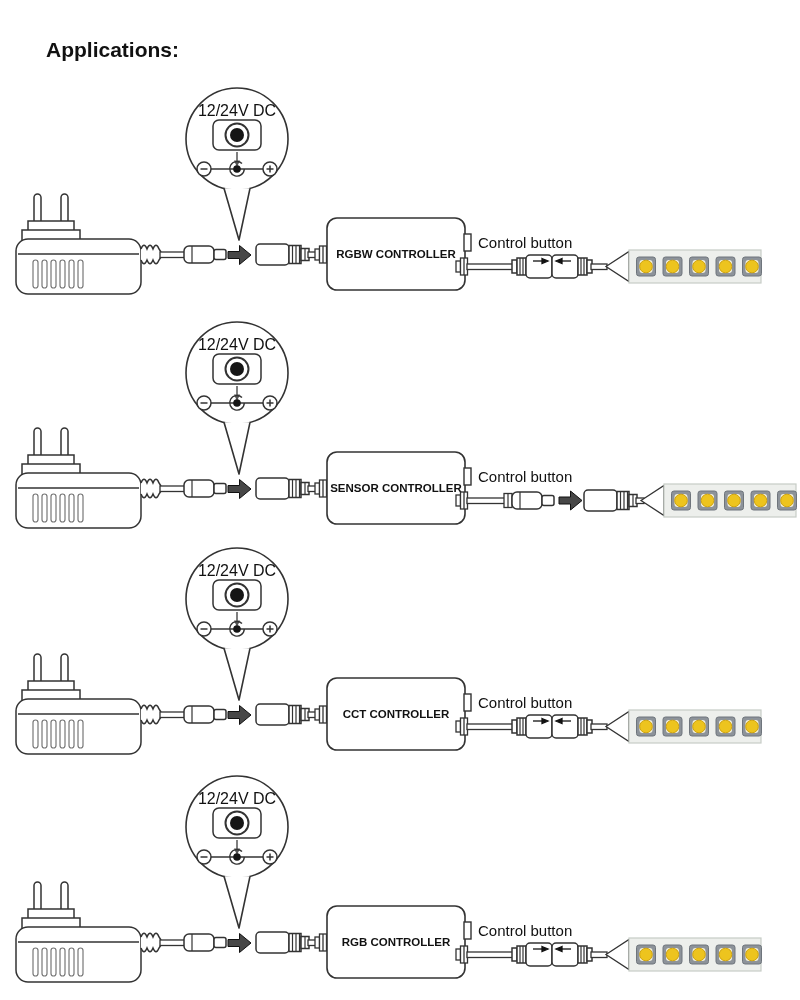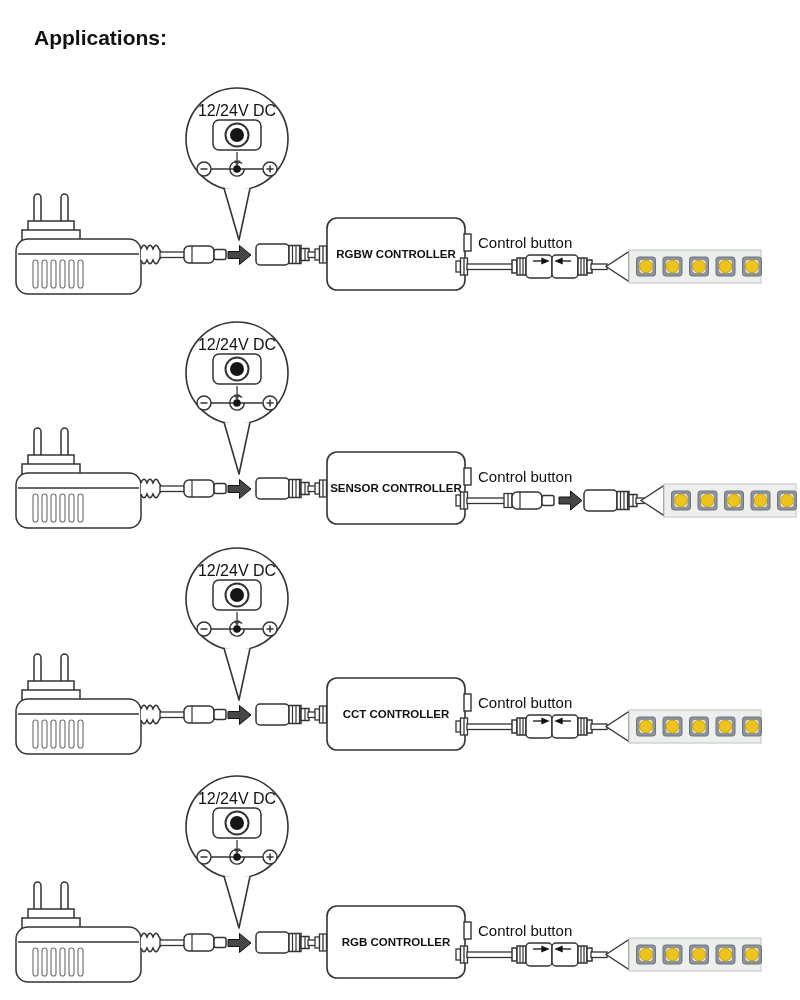--- a/index.html
+++ b/index.html
@@ -1,18 +1,18 @@
 <!DOCTYPE html>
 <html><head>
 <meta charset="utf-8">
 <style>
   html,body{margin:0;padding:0;background:#ffffff;}
   body{width:800px;height:1000px;position:relative;overflow:hidden;
        font-family:"Liberation Sans", sans-serif;}
-  h1.title{position:absolute;left:30px;top:22px;margin:4px;
+  h1.title{position:absolute;left:30px;top:22px;margin:16px;
        font:bold 21px "Liberation Sans", sans-serif;color:#111;}
   svg{position:absolute;left:0;top:0;font-family:"Liberation Sans", sans-serif;}
   .cable{fill:#fff;stroke:#333;stroke-width:1.3;}
   .box{fill:#fff;stroke:#333;stroke-width:1.6;}
   .tab{fill:#fff;stroke:#333;stroke-width:1.4;}
   .boxlabel{font:bold 11.5px "Liberation Sans", sans-serif;text-anchor:middle;fill:#111;}
   .note{font:15px "Liberation Sans", sans-serif;fill:#111;}
   .ribs{fill:#fff;stroke:#333;stroke-width:1.3;}
 </style>
 </head>

